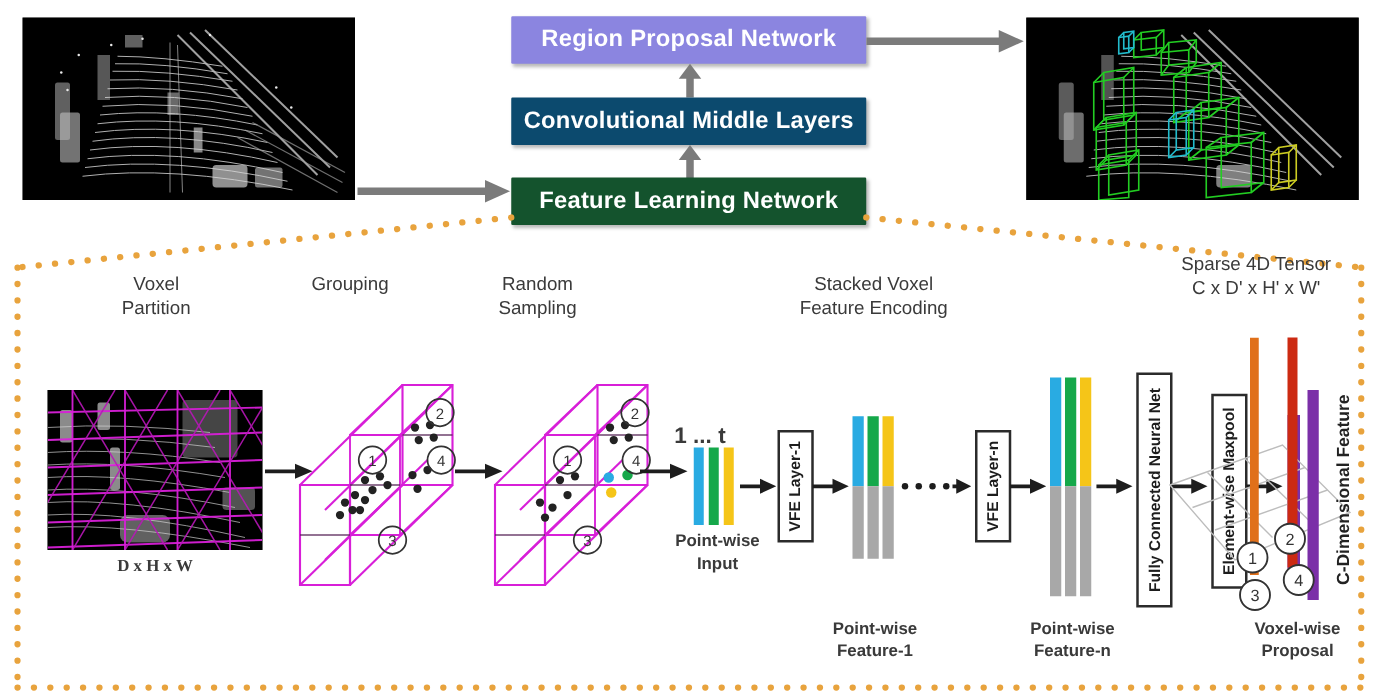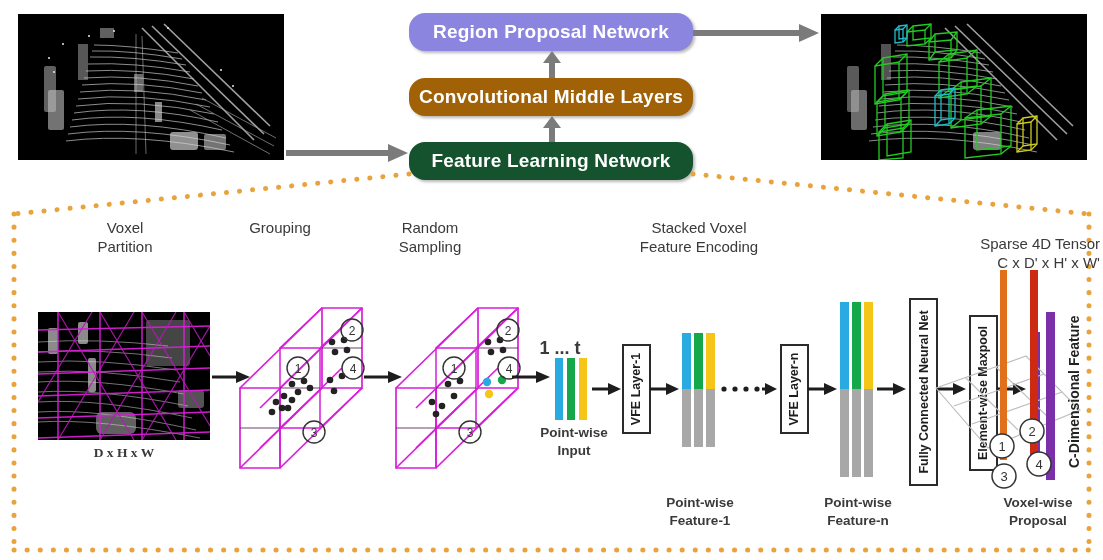--- a/index.html
+++ b/index.html
@@ -8,21 +8,21 @@
 
   .abs{position:absolute;}
 
   
   .cloud{background:#000;overflow:hidden;}
   .cloud svg{display:block;}
 
   
   .pill{
     position:absolute;display:flex;align-items:center;justify-content:center;
-    border-radius:16px;color:#ffffff;font-weight:bold;font-size:19px;
+    border-radius:1px;color:#ffffff;font-weight:bold;font-size:19px;
     letter-spacing:.2px;box-shadow:2px 2px 3px rgba(0,0,0,.28);
     white-space:nowrap;
   }
 
   
   .stage-title{
     position:absolute;font-weight:normal;font-size:15px;color:#3a3a3a;
     text-align:center;line-height:1.28;white-space:pre-line;
   }
   .cap{
@@ -115,21 +115,21 @@
     <polygon points="104,3 124,12 104,21" fill="#7b7b7b"></polygon>
   </svg>
 
   <div class="pill" style="left:409px;top:13px;width:284px;height:38px;background:#8b85e0;">Region Proposal Network</div>
 
   <svg class="abs" style="left:540px;top:51px;width:24px;height:28px;">
     <line x1="12" y1="27" x2="12" y2="10" stroke="#7b7b7b" stroke-width="6"></line>
     <polygon points="3,12 12,0 21,12" fill="#7b7b7b"></polygon>
   </svg>
 
-  <div class="pill" style="left:409px;top:78px;width:284px;height:38px;background:#a16207;">Convolutional Middle Layers</div>
+  <div class="pill" style="left:409px;top:78px;width:284px;height:38px;background:#0c4a6e;">Convolutional Middle Layers</div>
 
   <svg class="abs" style="left:540px;top:116px;width:24px;height:28px;">
     <line x1="12" y1="27" x2="12" y2="10" stroke="#7b7b7b" stroke-width="6"></line>
     <polygon points="3,12 12,0 21,12" fill="#7b7b7b"></polygon>
   </svg>
 
   <div class="pill" style="left:409px;top:142px;width:284px;height:38px;background:#14532d;">Feature Learning Network</div>
 
   <svg class="abs" style="left:693px;top:21px;width:130px;height:24px;">
     <line x1="0" y1="12" x2="108" y2="12" stroke="#7b7b7b" stroke-width="6"></line>
@@ -227,21 +227,21 @@
     </g>
   </svg>
 
   <div class="stage-title" style="left:60px;top:218px;width:130px;">Voxel
 Partition</div>
   <div class="stage-title" style="left:215px;top:218px;width:130px;">Grouping</div>
   <div class="stage-title" style="left:355px;top:218px;width:150px;">Random
 Sampling</div>
   <div class="stage-title" style="left:599px;top:218px;width:200px;">Stacked Voxel
 Feature Encoding</div>
-  <div class="stage-title" style="left:910px;top:234px;width:190px;text-align:right;">Sparse 4D Tensor
+  <div class="stage-title" style="left:910px;top:202px;width:190px;">Sparse 4D Tensor
 C x D' x H' x W'</div>
 
   <div class="abs cloud" style="left:38px;top:312px;width:172px;height:128px;">
     <svg width="172" height="128" viewBox="0 0 172 128">
       <rect x="0" y="0" width="172" height="128" fill="#000"></rect>
       <g stroke="#cfcfcf" stroke-width="0.7" fill="none" opacity="0.8">
         <path d="M0 30 Q60 26 130 34"></path>
           <path d="M0 40 Q60 36 134 46"></path>
         <path d="M0 50 Q60 46 138 58"></path>
           <path d="M0 60 Q60 56 142 70"></path>

